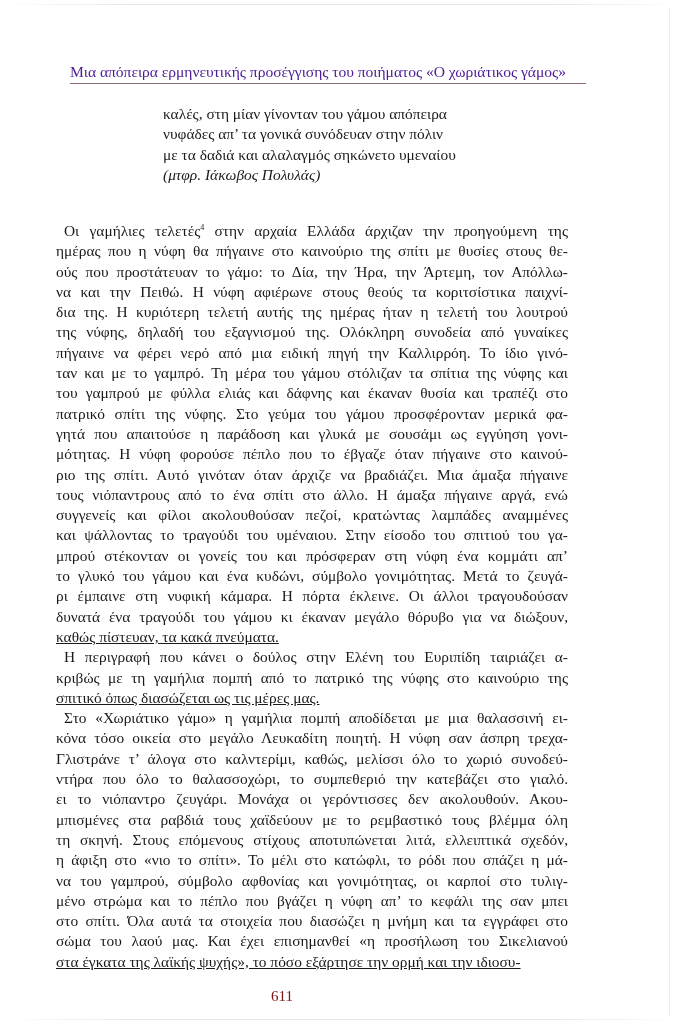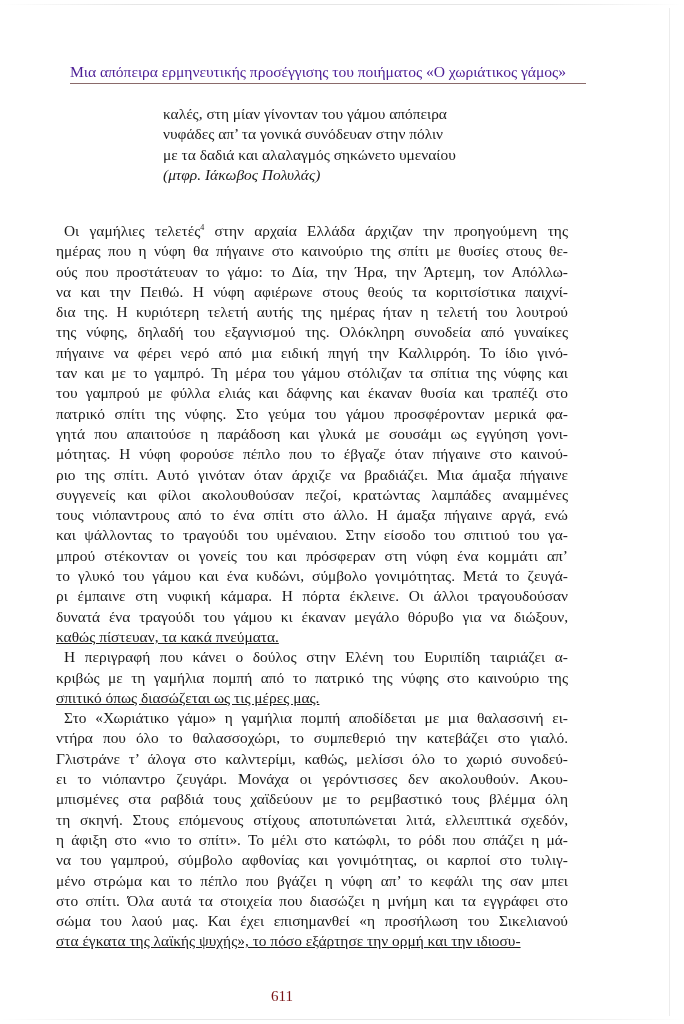--- a/index.html
+++ b/index.html
@@ -129,38 +129,39 @@
         <span class="ln">να και την Πειθώ. Η νύφη αφιέρωνε στους θεούς τα κοριτσίστικα παιχνί-</span>
         <span class="ln">δια της. Η κυριότερη τελετή αυτής της ημέρας ήταν η τελετή του λουτρού</span>
         <span class="ln">της νύφης, δηλαδή του εξαγνισμού της. Ολόκληρη συνοδεία από γυναίκες</span>
         <span class="ln">πήγαινε να φέρει νερό από μια ειδική πηγή την Καλλιρρόη. Το ίδιο γινό-</span>
         <span class="ln">ταν και με το γαμπρό. Τη μέρα του γάμου στόλιζαν τα σπίτια της νύφης και</span>
         <span class="ln">του γαμπρού με φύλλα ελιάς και δάφνης και έκαναν θυσία και τραπέζι στο</span>
         <span class="ln">πατρικό σπίτι της νύφης. Στο γεύμα του γάμου προσφέρονταν μερικά φα-</span>
         <span class="ln">γητά που απαιτούσε η παράδοση και γλυκά με σουσάμι ως εγγύηση γονι-</span>
         <span class="ln">μότητας. Η νύφη φορούσε πέπλο που το έβγαζε όταν πήγαινε στο καινού-</span>
         <span class="ln">ριο της σπίτι. Αυτό γινόταν όταν άρχιζε να βραδιάζει. Μια άμαξα πήγαινε</span>
+        <span class="ln">τους νιόπαντρους από το ένα σπίτι στο άλλο. Η άμαξα πήγαινε αργά, ενώ</span>
         <span class="ln">συγγενείς και φίλοι ακολουθούσαν πεζοί, κρατώντας λαμπάδες αναμμένες</span>
-        <span class="ln">τους νιόπαντρους από το ένα σπίτι στο άλλο. Η άμαξα πήγαινε αργά, ενώ</span>
         <span class="ln">και ψάλλοντας το τραγούδι του υμέναιου. Στην είσοδο του σπιτιού του γα-</span>
         <span class="ln">μπρού στέκονταν οι γονείς του και πρόσφεραν στη νύφη ένα κομμάτι απ’</span>
         <span class="ln">το γλυκό του γάμου και ένα κυδώνι, σύμβολο γονιμότητας. Μετά το ζευγά-</span>
         <span class="ln">ρι έμπαινε στη νυφική κάμαρα. Η πόρτα έκλεινε. Οι άλλοι τραγουδούσαν</span>
         <span class="ln">δυνατά ένα τραγούδι του γάμου κι έκαναν μεγάλο θόρυβο για να διώξουν,</span>
         <span class="ln last">καθώς πίστευαν, τα κακά πνεύματα.</span>
       </div>
       <div class="para">
         <span class="ln indent">Η περιγραφή που κάνει ο δούλος στην Ελένη του Ευριπίδη ταιριάζει α-</span>
         <span class="ln">κριβώς με τη γαμήλια πομπή από το πατρικό της νύφης στο καινούριο της</span>
         <span class="ln last">σπιτικό όπως διασώζεται ως τις μέρες μας.</span>
       </div>
       <div class="para">
         <span class="ln indent">Στο «Χωριάτικο γάμο» η γαμήλια πομπή αποδίδεται με μια θαλασσινή ει-</span>
+        <span class="ln">κόνα τόσο οικεία στο μεγάλο Λευκαδίτη ποιητή. Η νύφη σαν άσπρη τρεχα-</span>
+        <span class="ln">Γλιστράνε τ’ άλογα στο καλντερίμι, καθώς, μελίσσι όλο το χωριό συνοδεύ-</span>
         <span class="ln">ντήρα που όλο το θαλασσοχώρι, το συμπεθεριό την κατεβάζει στο γιαλό.</span>
-        <span class="ln">Γλιστράνε τ’ άλογα στο καλντερίμι, καθώς, μελίσσι όλο το χωριό συνοδεύ-</span>
         <span class="ln">ει το νιόπαντρο ζευγάρι. Μονάχα οι γερόντισσες δεν ακολουθούν. Ακου-</span>
         <span class="ln">μπισμένες στα ραβδιά τους χαϊδεύουν με το ρεμβαστικό τους βλέμμα όλη</span>
         <span class="ln">τη σκηνή. Στους επόμενους στίχους αποτυπώνεται λιτά, ελλειπτικά σχεδόν,</span>
         <span class="ln">η άφιξη στο «νιο το σπίτι». Το μέλι στο κατώφλι, το ρόδι που σπάζει η μά-</span>
         <span class="ln">να του γαμπρού, σύμβολο αφθονίας και γονιμότητας, οι καρποί στο τυλιγ-</span>
         <span class="ln">μένο στρώμα και το πέπλο που βγάζει η νύφη απ’ το κεφάλι της σαν μπει</span>
         <span class="ln">στο σπίτι. Όλα αυτά τα στοιχεία που διασώζει η μνήμη και τα εγγράφει στο</span>
         <span class="ln">σώμα του λαού μας. Και έχει επισημανθεί «η προσήλωση του Σικελιανού</span>
         <span class="ln last">στα έγκατα της λαϊκής ψυχής», το πόσο εξάρτησε την ορμή και την ιδιοσυ-</span>
       </div>

